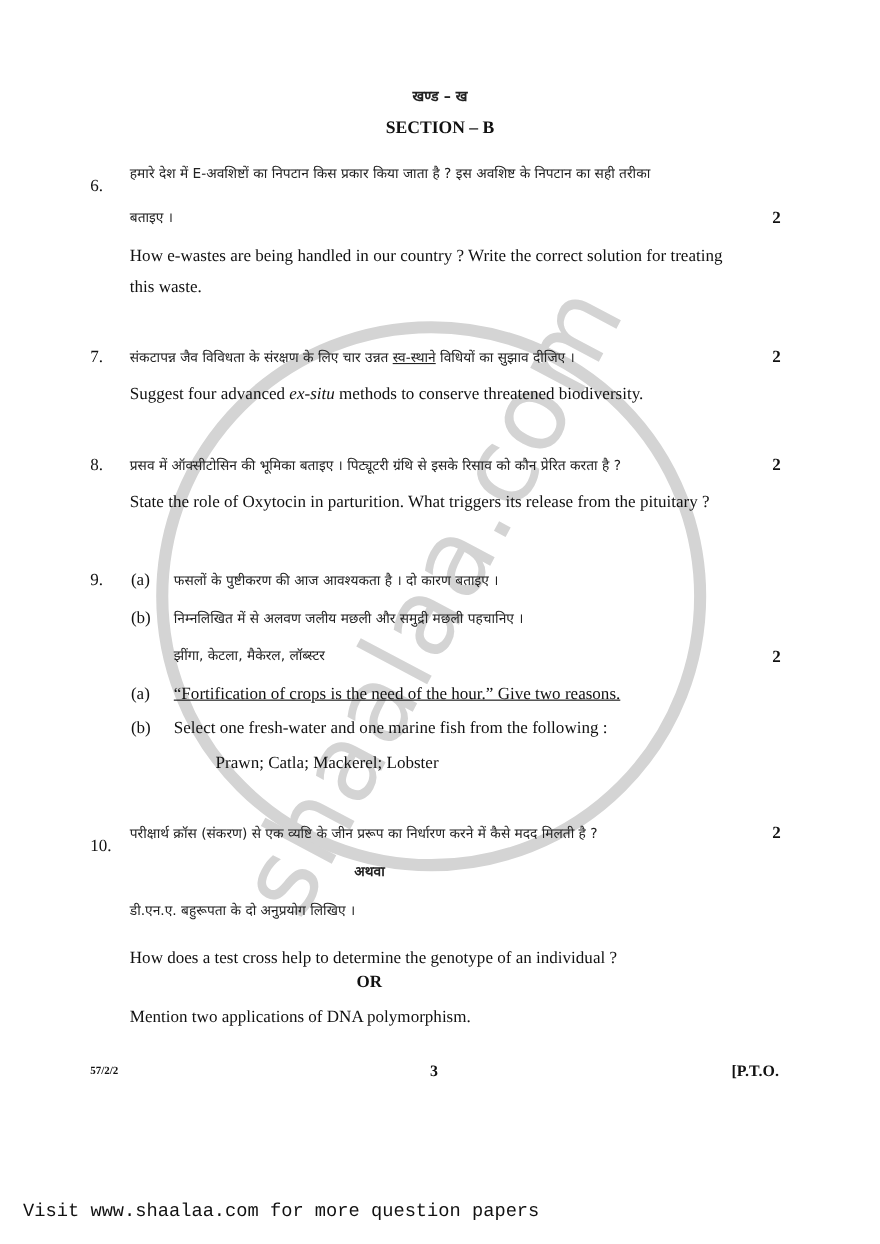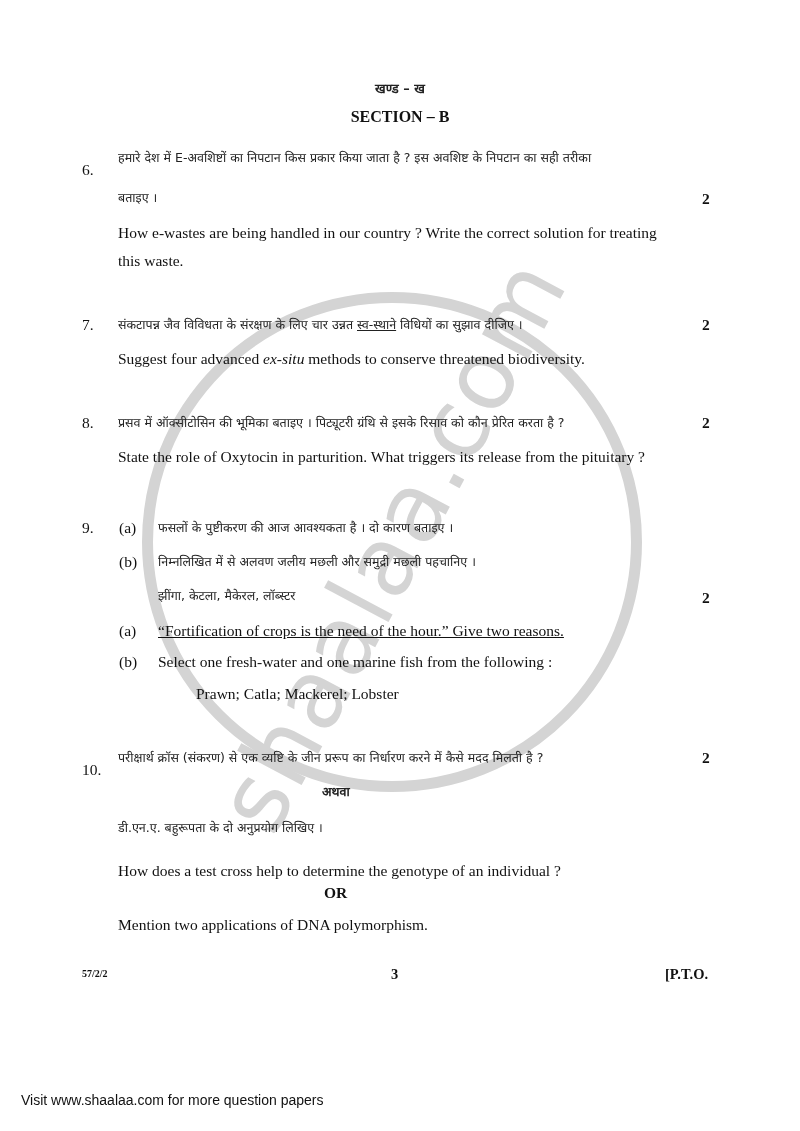--- a/index.html
+++ b/index.html
@@ -22,22 +22,22 @@
     }
     .watermark-text {
       position: absolute; left: 392px; top: 545px;
       transform: translate(-50%, -50%) rotate(-62deg);
       font-family: "DejaVu Sans", sans-serif; font-size: 96px; letter-spacing: 2px;
       color: #d4d4d4; white-space: nowrap; z-index: 0;
     }
     .content { position: relative; z-index: 1; }
     .underline { text-decoration: underline; }
     .footer-link {
-      font-family: Liberation Sans, sans-serif;
-      font-size: 14px; left: 21px; top: 1092px; color: #111; white-space: nowrap;
+      font-family: Liberation Mono, monospace;
+      font-size: 17px; left: 21px; top: 1092px; color: #111; white-space: nowrap;
     }
   </style>
 </head>
 <body>
 
 <div class="watermark-circle"></div>
 <div class="watermark-text">shaalaa.com</div>
 
 <div class="content">
 

